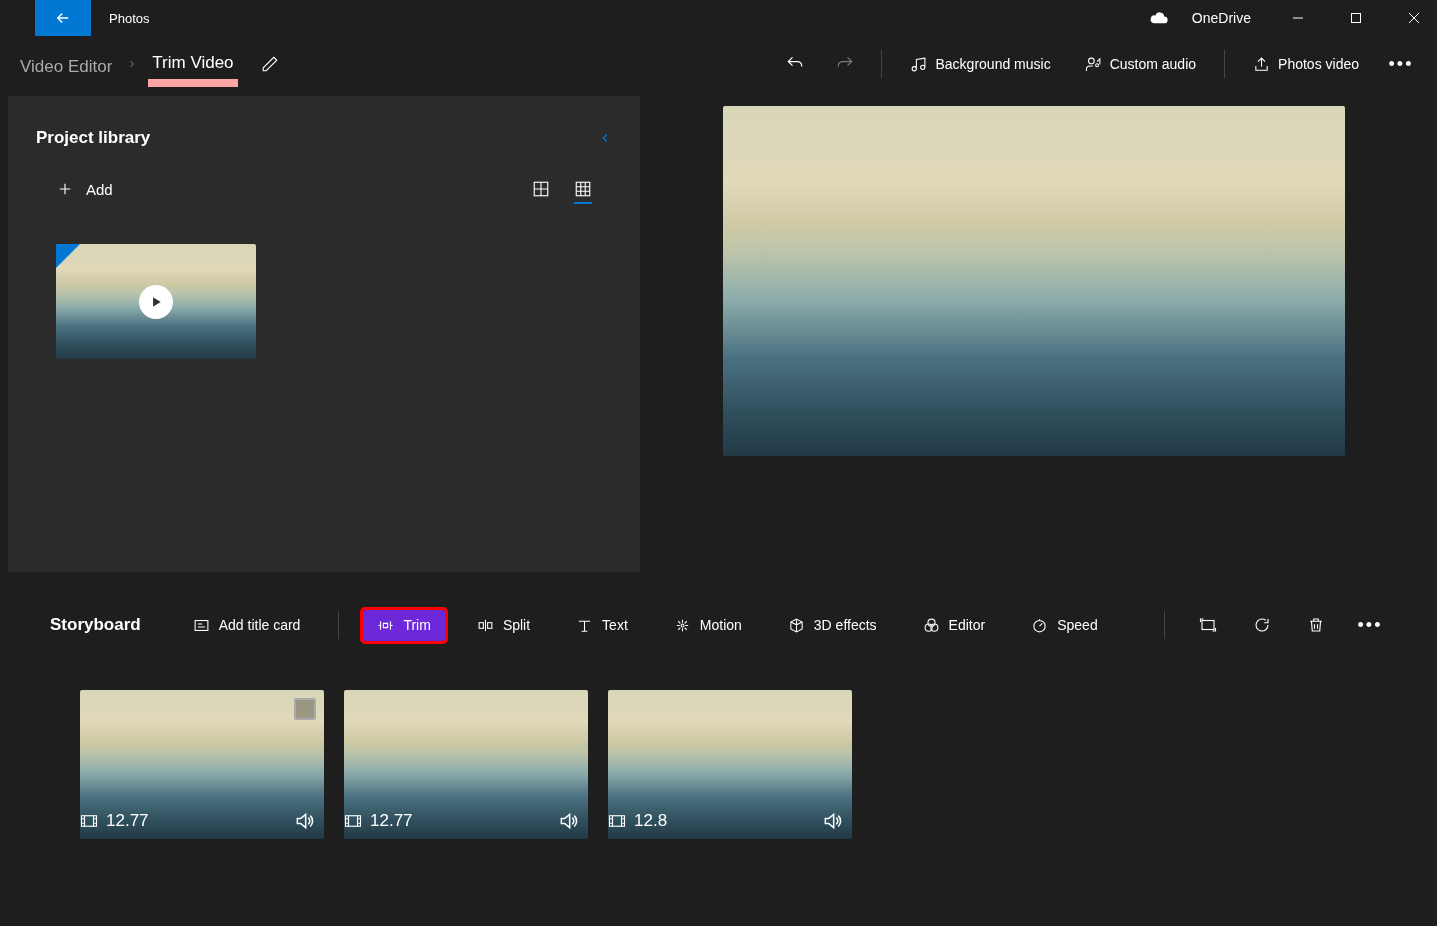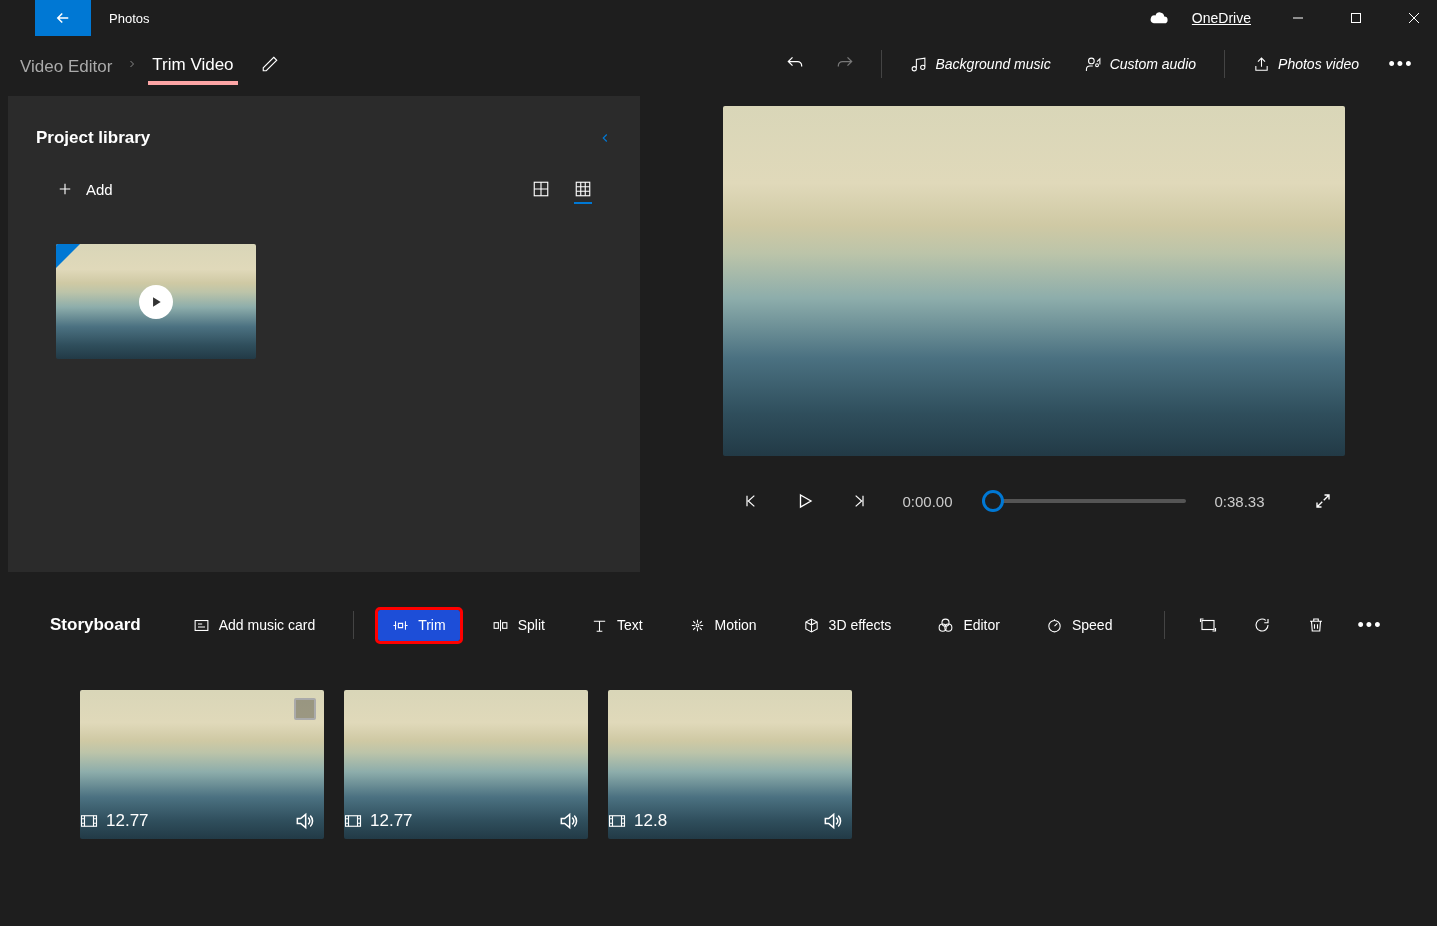--- a/index.html
+++ b/index.html
@@ -3,31 +3,31 @@
 <meta charset="utf-8">
 <style>
 * { margin: 0; padding: 0; box-sizing: border-box; font-family: "Segoe UI", -apple-system, sans-serif; }
 body { background: #1e1e1e; color: #fff; width: 1437px; height: 926px; overflow: hidden; }
 
 
 .title-bar { height: 36px; display: flex; align-items: center; background: #1e1e1e; margin-left: 35px; }
 .back-btn { width: 56px; height: 36px; background: #0078d4; display: flex; align-items: center; justify-content: center; cursor: pointer; }
 .app-title { padding-left: 18px; font-size: 13px; color: #fff; flex: 1; }
 .title-right { display: flex; align-items: center; gap: 12px; margin-right: 0; }
-.onedrive { display: flex; align-items: center; gap: 24px; font-size: 14px; padding: 0 12px; height: 36px; text-decoration: underline; }
+.onedrive { display: flex; align-items: center; gap: 24px; font-size: 14px; padding: 0 12px; height: 36px; }
 .win-btn { width: 46px; height: 36px; display: flex; align-items: center; justify-content: center; cursor: pointer; font-size: 12px; }
 
 
 .breadcrumb-row { height: 56px; display: flex; align-items: center; padding: 0 16px; background: #1e1e1e; }
 .crumb { font-size: 17px; color: #aaa; padding: 6px 4px; margin-top: 6px; }
-.crumb.active { color: #fff; border-bottom: 4px solid #fca5a5; }
+.crumb.active { color: #fff; border-bottom: 8px solid #fca5a5; }
 .crumb-sep { margin: 0 10px; color: #888; }
 .pencil { margin-left: 12px; }
 .breadcrumb-right { margin-left: auto; display: flex; align-items: center; gap: 10px; }
-.tool-btn { display: flex; align-items: center; gap: 8px; padding: 6px 12px; font-size: 14px; cursor: pointer; border-radius: 2px; font-style: italic; }
+.tool-btn { display: flex; align-items: center; gap: 8px; padding: 6px 12px; font-size: 14px; cursor: pointer; border-radius: 2px; }
 .divider-v { width: 1px; height: 28px; background: #444; margin: 0 6px; }
 .icon-only-btn { width: 40px; height: 40px; display: flex; align-items: center; justify-content: center; cursor: pointer; border-radius: 2px; }
 .icon-only-btn.disabled { opacity: 0.4; cursor: default; }
 .dots { font-size: 18px; letter-spacing: 2px; }
 
 
 .main { display: flex; height: 480px; }
 .left-panel { width: 632px; background: #2b2b2b; margin-left: 8px; margin-top: 4px; padding-top: 22px; }
 .lib-header { display: flex; align-items: center; padding: 10px 28px; }
 .lib-title { font-size: 17px; font-weight: 600; flex: 1; }
@@ -50,21 +50,21 @@
 .time-txt { font-size: 15px; color: #ccc; min-width: 60px; text-align: center; }
 .progress { width: 204px; height: 4px; background: #555; position: relative; border-radius: 2px; }
 .progress-handle { position: absolute; left: 0; top: -9px; width: 22px; height: 22px; border-radius: 50%; background: #1e1e1e; border: 3px solid #0078d4; cursor: pointer; }
 .fullscreen-btn { margin-left: 20px; cursor: pointer; }
 
 
 .storyboard { padding: 28px 0 0 0; }
 .sb-header { display: flex; align-items: center; padding: 0 50px; gap: 18px; height: 50px; }
 .sb-title { font-size: 17px; font-weight: 600; margin-right: 20px; }
 .sb-btn { display: flex; align-items: center; gap: 9px; padding: 7px 14px; font-size: 14px; cursor: pointer; border-radius: 2px; }
-.sb-btn.highlight { background: #1d4ed8; outline: 3px solid #ff0000; }
+.sb-btn.highlight { background: #6d28d9; outline: 3px solid #ff0000; }
 .sb-right { margin-left: auto; display: flex; align-items: center; gap: 20px; }
 .sb-icon-btn { width: 34px; height: 34px; display:flex; align-items:center; justify-content:center; cursor:pointer; border-radius:2px; }
 
 .sb-clips { display: flex; gap: 20px; padding: 40px 80px; }
 .clip { width: 244px; height: 149px; position: relative; cursor: pointer; border-radius: 2px; overflow: hidden; }
 .clip.selected { outline: none; }
 .clip.selected::after { content:''; position:absolute; bottom:-4px; left:0; right:0; height:4px; background:#0078d4; }
 .clip-badge { position: absolute; top: 8px; right: 8px; width: 22px; height: 22px; border: 2px solid #aaa; background: rgba(0,0,0,0.3); border-radius: 2px; }
 .clip-footer { position: absolute; bottom: 8px; left: 0; right: 10px; display: flex; align-items: center; gap: 8px; font-size: 17px; }
 .clip-footer .spk { margin-left: auto; }
@@ -206,59 +206,32 @@
           <svg width="14" height="14" viewBox="0 0 24 24">
               <path fill="#333" d="M7 4l13 8-13 8V4z"></path>
             </svg>
         </div>
       </div>
     </div>
   </div>
 
   <div class="right-panel">
     <div class="preview beach"></div>
-    <div class="player-bar">
-      <div class="player-btn">
-        <svg width="16" height="16" viewBox="0 0 24 24" fill="none" stroke="#fff" stroke-width="1.8">
-            <path d="M17 4l-9 8 9 8M6 4v16"></path>
-          </svg>
-      </div>
-      <div class="player-btn">
-        <svg width="18" height="18" viewBox="0 0 24 24" fill="none" stroke="#fff" stroke-width="1.8">
-            <path d="M6 4l14 8-14 8V4z"></path>
-          </svg>
-      </div>
-      <div class="player-btn">
-        <svg width="16" height="16" viewBox="0 0 24 24" fill="none" stroke="#fff" stroke-width="1.8">
-            <path d="M7 4l9 8-9 8M18 4v16"></path>
-          </svg>
-      </div>
-      <div class="time-txt">0:00.00</div>
-      <div class="progress">
-        <div class="progress-handle"></div>
-      </div>
-      <div class="time-txt">0:38.33</div>
-      <div class="fullscreen-btn">
-        <svg width="18" height="18" viewBox="0 0 24 24" fill="none" stroke="#fff" stroke-width="1.8">
-            <path d="M4 20l7-7M20 4l-7 7M14 4h6v6M10 20H4v-6"></path>
-          </svg>
-      </div>
-    </div>
   </div>
 </div>
 
 <div class="storyboard">
   <div class="sb-header">
     <div class="sb-title">Storyboard</div>
     <div class="sb-btn">
       <svg width="17" height="17" viewBox="0 0 24 24" fill="none" stroke="#fff" stroke-width="1.5">
           <rect x="3" y="5" width="18" height="14"></rect>
           <path d="M7 10h6M7 14h10"></path>
         </svg>
-      <span>Add music card</span>
+      <span>Add title card</span>
     </div>
     <div class="divider-v"></div>
     <div class="sb-btn highlight">
       <svg width="17" height="17" viewBox="0 0 24 24" fill="none" stroke="#fff" stroke-width="1.5">
           <path d="M5 6v12M19 6v12M2 12h4M18 12h4M9 9h6v6H9z"></path>
         </svg>
       <span>Trim</span>
     </div>
     <div class="sb-btn">
       <svg width="17" height="17" viewBox="0 0 24 24" fill="none" stroke="#fff" stroke-width="1.5">

